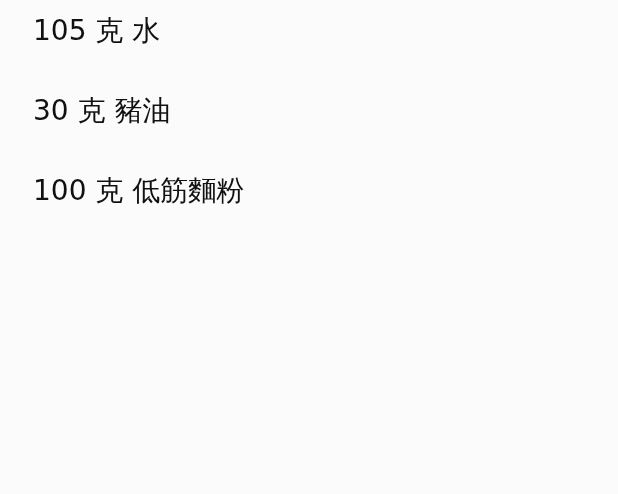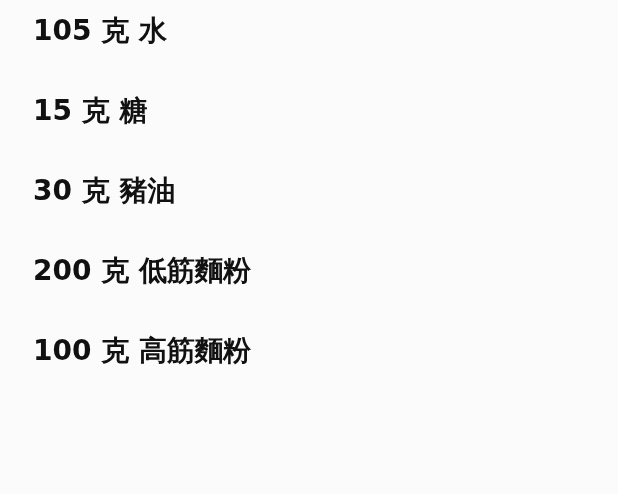--- a/index.html
+++ b/index.html
@@ -23,34 +23,28 @@
       padding: 0;
       list-style: none;
     }
     .ingredient {
       height: 80px;
       line-height: 38px;
       font-size: 28px;
       white-space: nowrap;
       letter-spacing: 0px;
     }
-    .ingredient span { display: inline; font-weight: bold; }
+    .ingredient span { display: inline; }
   </style>
 </head>
 <body>
 
 <ul class="ingredient-list">
   <li class="ingredient">
     <span>105 克 水</span>
   </li>
   <li class="ingredient">
-    <span>15 克 糖</span>
-  </li>
-  <li class="ingredient">
     <span>30 克 豬油</span>
   </li>
   <li class="ingredient">
-    <span>200 克 低筋麵粉</span>
-  </li>
-  <li class="ingredient">
-    <span>100 克 高筋麵粉</span>
+    <span>100 克 低筋麵粉</span>
   </li>
 </ul>
 
 </body></html>

